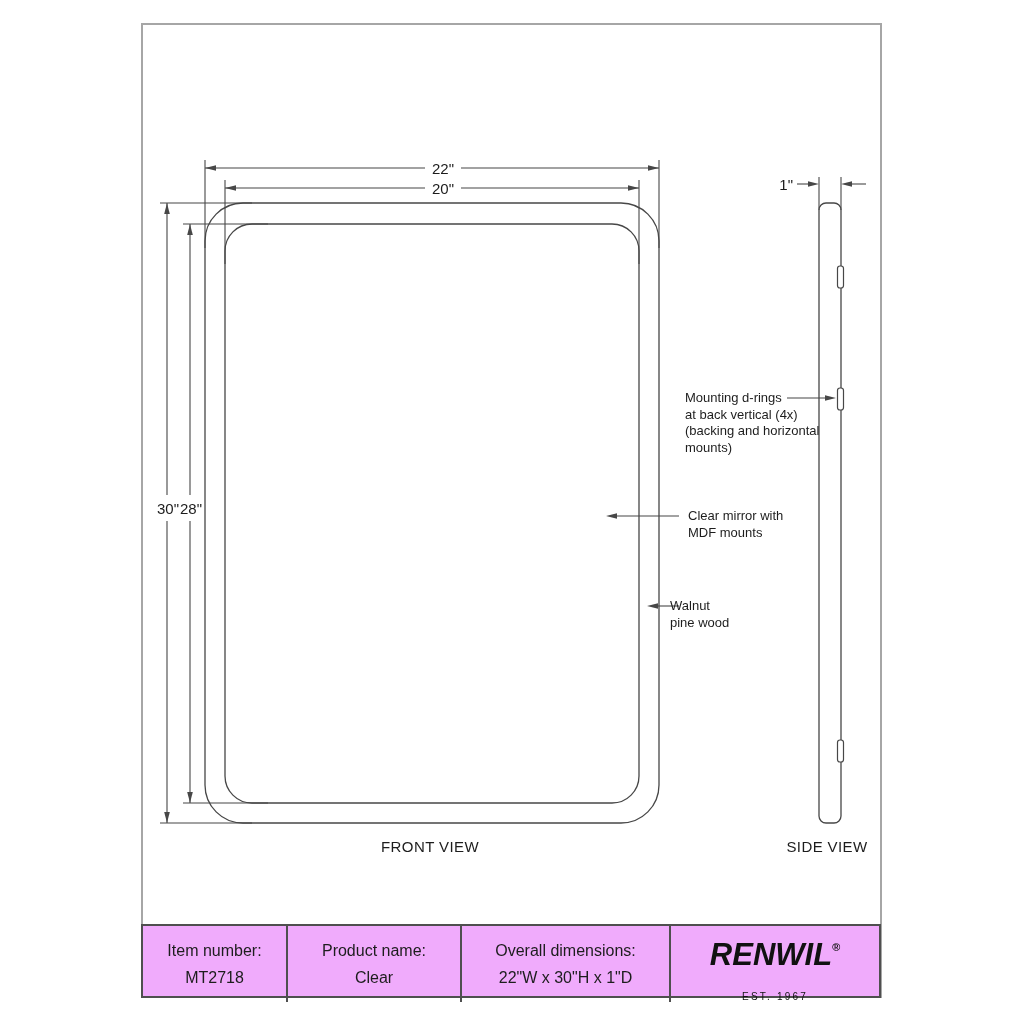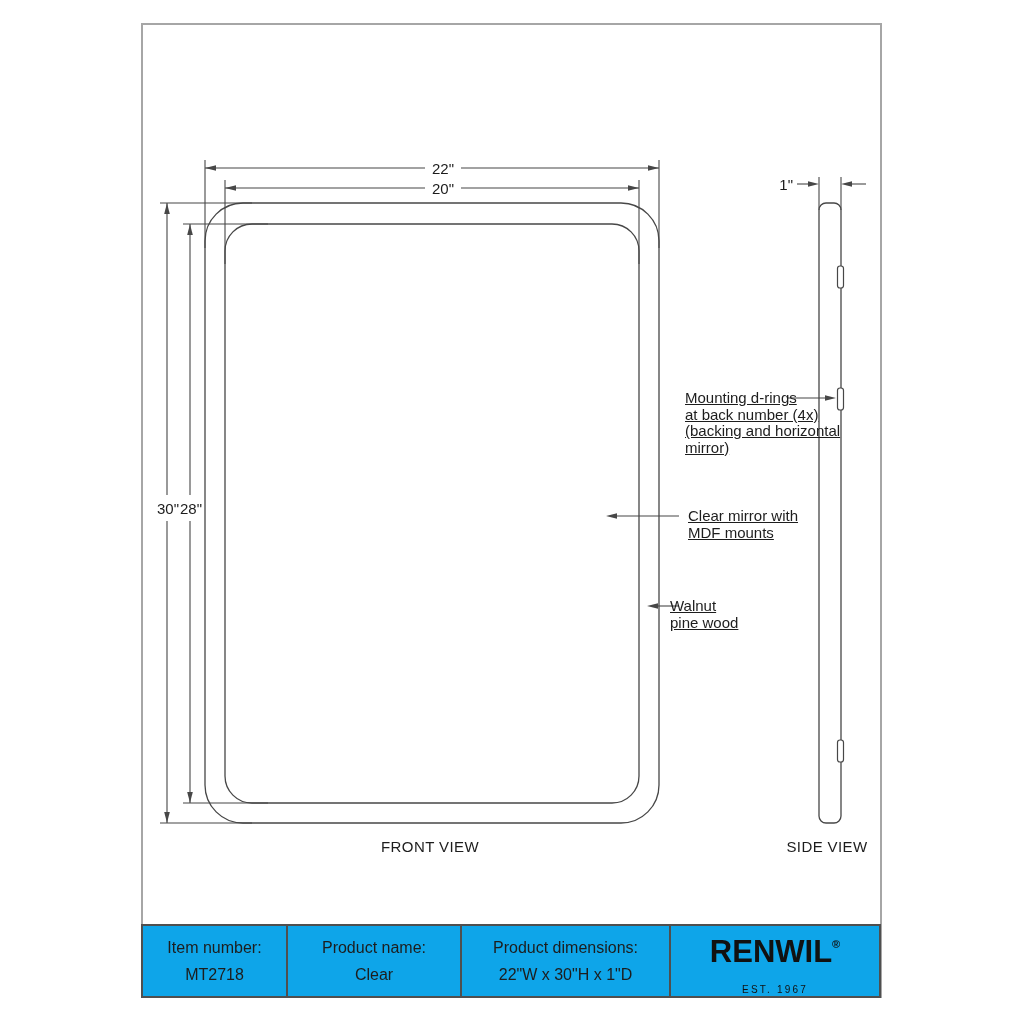--- a/index.html
+++ b/index.html
@@ -14,34 +14,34 @@
   body{font-family:"Liberation Sans",sans-serif;color:var(--text);}
   .canvas{position:relative;width:1024px;height:1024px;background:var(--bg);overflow:hidden;}
   svg{position:absolute;left:0;top:0;}
   .ln{stroke:var(--line);stroke-width:1.3;fill:none;}
   .thin{stroke:var(--line);stroke-width:1.1;fill:none;}
   .arr{fill:var(--line);stroke:none;}
   .whitefill{fill:#fff;stroke:var(--line);stroke-width:1.2;}
   .sheet{fill:none;stroke:var(--sheetBorder);stroke-width:2;}
   .txt{fill:var(--text);font-family:"Liberation Sans",sans-serif;font-size:15px;}
   .vlabel{fill:var(--text);font-family:"Liberation Sans",sans-serif;font-size:15px;letter-spacing:.4px;}
-  .note{position:absolute;font-size:15px;line-height:16.5px;color:var(--text);white-space:nowrap;text-decoration:underline;}
+  .note{position:absolute;font-size:13px;line-height:16.5px;color:var(--text);white-space:nowrap;}
   .note span{display:block;}
   .footer-table{
     position:absolute;left:141px;top:924px;width:740px;height:74px;
     display:grid;grid-template-columns:143fr 174fr 209fr 210fr;
-    border:2px solid var(--tableLine);background:#0ea5e9;
+    border:2px solid var(--tableLine);background:#f0abfc;
   }
   .cell{
     display:flex;flex-direction:column;align-items:center;justify-content:center;
     font-size:16px;line-height:27px;text-align:center;
   }
   .cell + .cell{border-left:2px solid var(--tableLine);}
   .brand-cell{line-height:normal;}
-  .brand-name{font-weight:bold;font-size:31px;letter-spacing:0;line-height:34px;color:#111;}
+  .brand-name{font-weight:bold;font-size:31px;letter-spacing:0;line-height:42px;color:#111;font-style:italic;}
   .brand-reg{font-size:11px;font-weight:bold;vertical-align:14px;letter-spacing:0;}
   .brand-est{font-size:10px;letter-spacing:2.2px;margin-top:15px;color:#111;}
 </style>
 </head>
 <body>
 
 <div class="canvas">
 
   <svg width="1024" height="1024" viewBox="0 0 1024 1024">
 
@@ -116,23 +116,23 @@
       <path class="thin" d="M653,606 H679"></path>
       <polygon class="arr" points="647,606 658,603.2 658,608.8"></polygon>
     </g>
 
     <text class="vlabel" x="430" y="846" text-anchor="middle" dominant-baseline="central">FRONT VIEW</text>
     <text class="vlabel" x="827" y="846" text-anchor="middle" dominant-baseline="central">SIDE VIEW</text>
   </svg>
 
   <div class="note" style="left:685px;top:390px;">
     <span>Mounting d-rings</span>
-    <span>at back number (4x)</span>
+    <span>at back vertical (4x)</span>
     <span>(backing and horizontal</span>
-    <span>mirror)</span>
+    <span>mounts)</span>
   </div>
 
   <div class="note" style="left:688px;top:508px;">
     <span>Clear mirror with</span>
     <span>MDF mounts</span>
   </div>
 
   <div class="note" style="left:670px;top:598px;">
     <span>Walnut</span>
     <span>pine wood</span>
@@ -141,21 +141,21 @@
   <div class="footer-table">
     <div class="cell">
       <span>Item number:</span>
       <span>MT2718</span>
     </div>
     <div class="cell">
       <span>Product name:</span>
       <span>Clear</span>
     </div>
     <div class="cell">
-      <span>Product dimensions:</span>
+      <span>Overall dimensions:</span>
       <span>22"W x 30"H x 1"D</span>
     </div>
     <div class="cell brand-cell">
       <span class="brand-name"><span>RENWIL</span><span class="brand-reg">®</span></span>
       <span class="brand-est">EST. 1967</span>
     </div>
   </div>
 
 </div>
 

